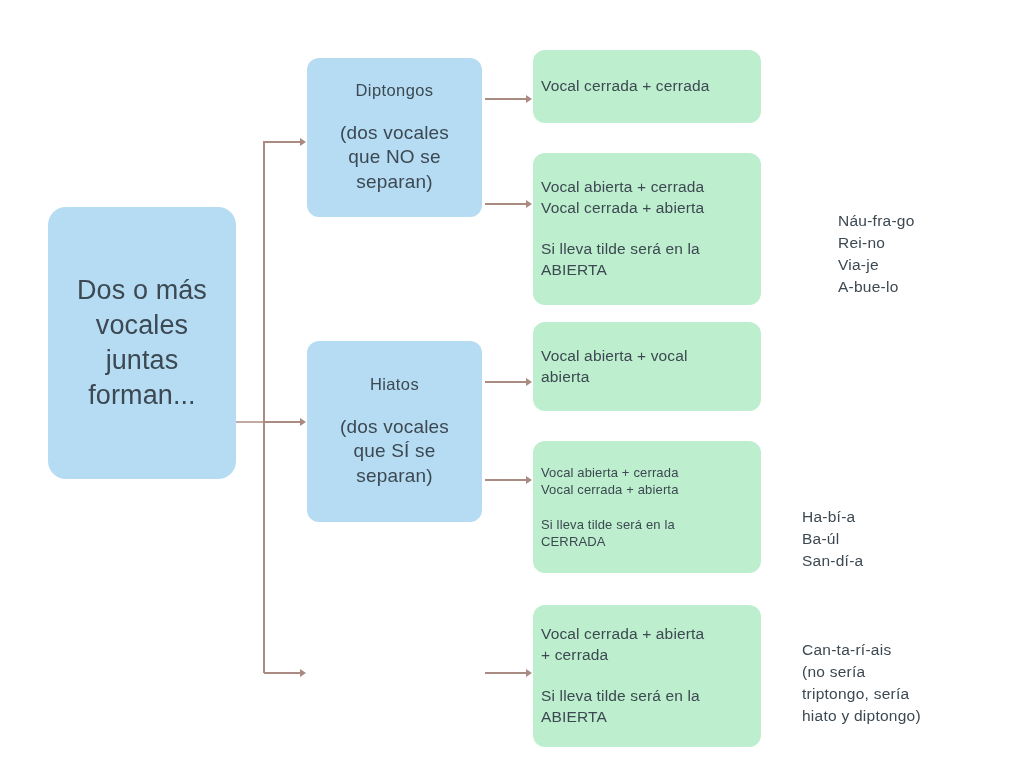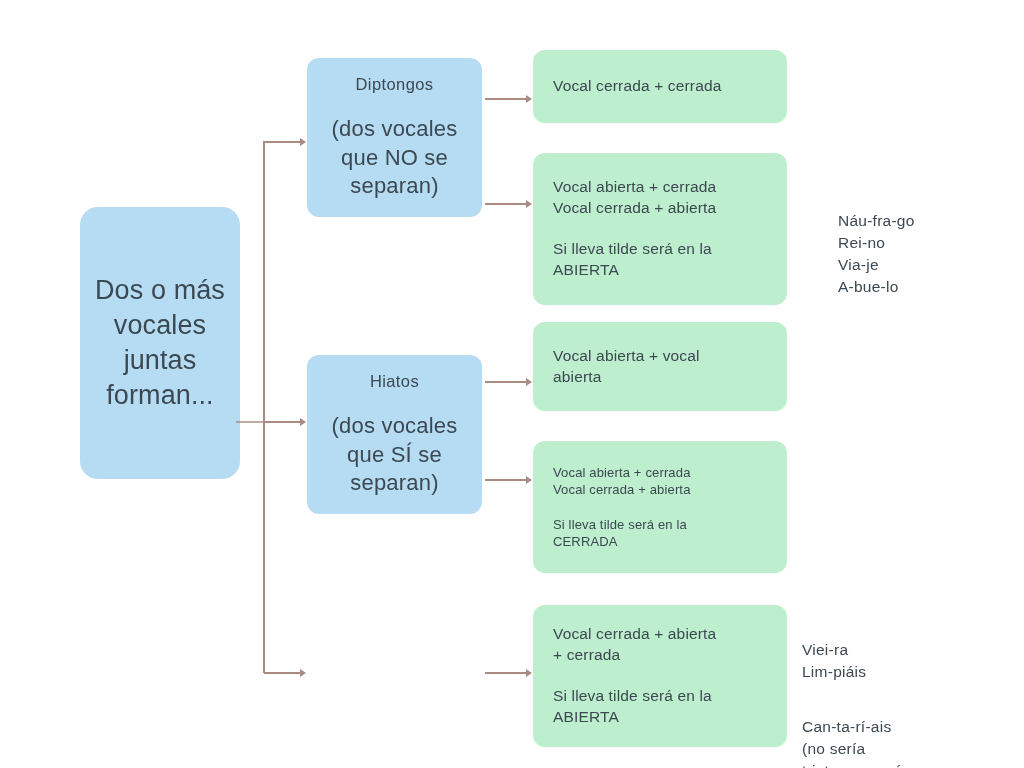--- a/index.html
+++ b/index.html
@@ -16,25 +16,24 @@
   .box {
     position:absolute;
     border-radius:12px;
     display:flex;
     flex-direction:column;
     justify-content:center;
   }
   .root-box {
     background:#b5dcf2;
     border-radius:18px;
-    left:48px; top:207px; width:160px; height:272px;
+    left:48px; top:207px; width:188px; height:272px;
     align-items:center;
     text-align:center;
     padding:0 10px;
-    margin-left:32px;
   }
   .root-text {
     font-size:27px;
     line-height:1.30;
     color:#3c4852;
     white-space:pre-line;
     letter-spacing:0.1px;
   }
 
   .branch-box {
@@ -45,32 +44,32 @@
     padding:0 8px;
   }
   .branch-title {
     font-size:16.5px;
     line-height:1.25;
     letter-spacing:0.4px;
     color:#3c4852;
   }
   .branch-sub {
     margin-top:20px;
-    font-size:22px;
+    font-size:19px;
     line-height:1.30;
     letter-spacing:0.2px;
     white-space:pre-line;
     color:#3c4852;
   }
 
   .leaf-box {
     background:#bdeecd;
-    left:533px; width:254px;
+    left:533px; width:228px;
     justify-content:center;
-    padding:0 20px;
+    padding:0 8px;
     text-align:left;
   }
   .leaf-text {
     font-size:15.5px;
     line-height:1.35;
     letter-spacing:0.15px;
     white-space:pre-line;
     color:#3c4852;
   }
   .leaf-text.small { font-size:13px; line-height:1.32; }
@@ -160,21 +159,21 @@
 Si lleva tilde será en la
 ABIERTA</div>
   </div>
   <div class="examples" style="top:188px;margin-left:36px;">
     <div class="grp">Náu-fra-go
 Rei-no
 Via-je
 A-bue-lo</div>
   </div>
 
-  <div class="box branch-box" style="top:355px; height:159px;">
+  <div class="box branch-box" style="top:341px; height:181px;">
     <div class="branch-title">Hiatos</div>
     <div class="branch-sub">(dos vocales
 que SÍ se
 separan)</div>
   </div>
 
   <div class="hline" style="left:485px; top:381px; width:42px;"></div>
   <div class="arrowhead" style="left:526px; top:378px;"></div>
 
   <div class="hline" style="left:485px; top:479px; width:42px;"></div>
@@ -185,34 +184,37 @@
 abierta</div>
   </div>
 
   <div class="box leaf-box" style="top:441px; height:132px;">
     <div class="leaf-text small">Vocal abierta + cerrada
 Vocal cerrada + abierta
 
 Si lleva tilde será en la
 CERRADA</div>
   </div>
+  <div class="examples" style="top:484px;">
+    <div class="grp">Ha-bí-a
+Ba-úl
+San-dí-a</div>
+  </div>
 
 
   <div class="hline" style="left:485px; top:672px; width:42px;"></div>
   <div class="arrowhead" style="left:526px; top:669px;"></div>
 
   <div class="box leaf-box" style="top:605px; height:142px;">
     <div class="leaf-text">Vocal cerrada + abierta
 + cerrada
 
 Si lleva tilde será en la
 ABIERTA</div>
   </div>
   <div class="examples" style="top:617px;">
-    <div class="grp">Viei-ra
-Lim-piáis</div>
     <div class="grp">Can-ta-rí-ais
 (no sería
 triptongo, sería
 hiato y diptongo)</div>
   </div>
 
 </div>
 
 </body></html>

